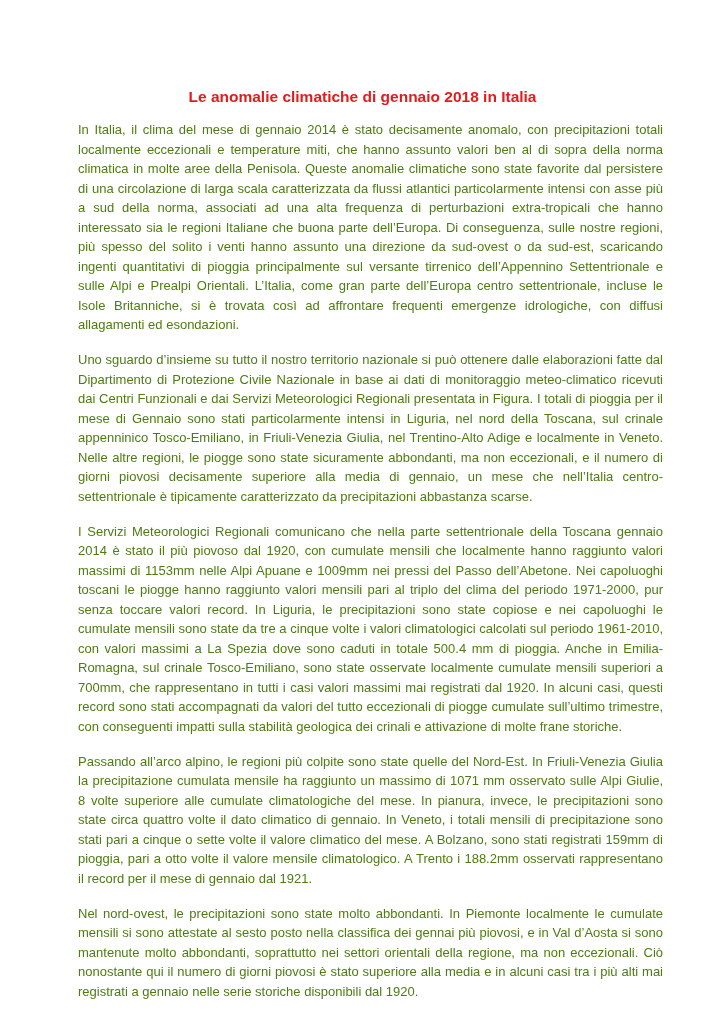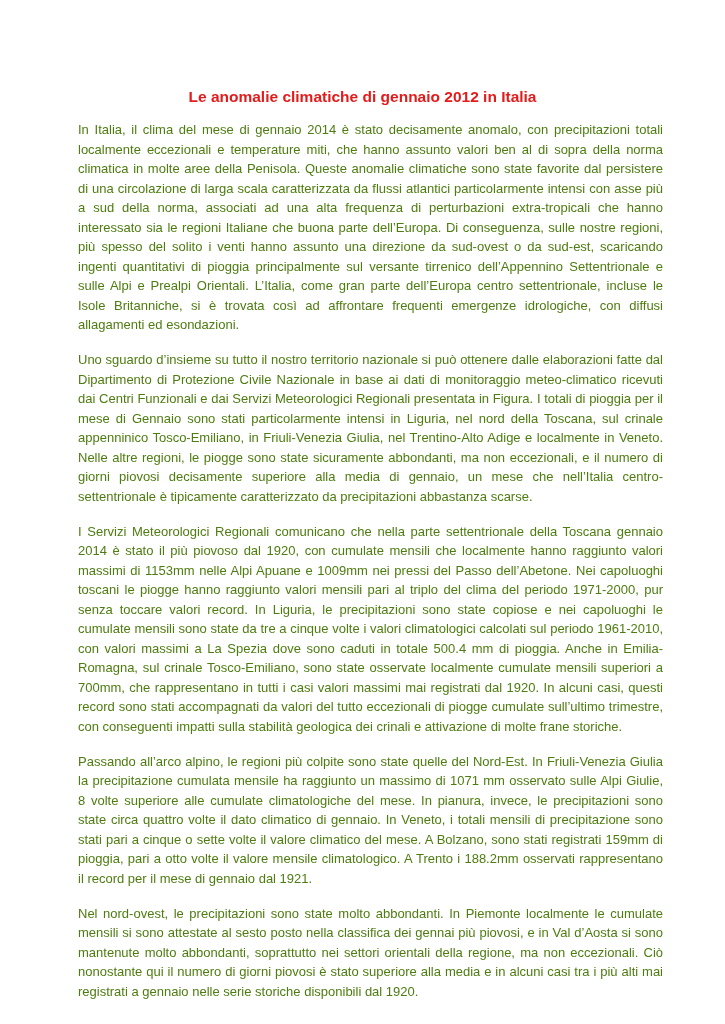--- a/index.html
+++ b/index.html
@@ -23,21 +23,21 @@
   .body-text p {
     margin: 0 0 15.5px 0;
     text-align: justify;
   }
   .body-text p.last-left { text-align-last: left; }
 </style>
 </head>
 <body>
 
 <div class="page">
-  <h1 class="title">Le anomalie climatiche di gennaio 2012 in Italia</h1>
+  <h1 class="title">Le anomalie climatiche di gennaio 2018 in Italia</h1>
   <div class="body-text">
     <p class="last-left">In Italia, il clima del mese di gennaio 2014 è stato decisamente anomalo, con precipitazioni totali localmente eccezionali e temperature miti, che hanno assunto valori ben al di sopra della norma climatica in molte aree della Penisola. Queste anomalie climatiche sono state favorite dal persistere di una circolazione di larga scala caratterizzata da flussi atlantici particolarmente intensi con asse più a sud della norma, associati ad una alta frequenza di perturbazioni extra-tropicali che hanno interessato sia le regioni Italiane che buona parte dell’Europa. Di conseguenza, sulle nostre regioni, più spesso del solito i venti hanno assunto una direzione da sud-ovest o da sud-est, scaricando ingenti quantitativi di pioggia principalmente sul versante tirrenico dell’Appennino Settentrionale e sulle Alpi e Prealpi Orientali. L’Italia, come gran parte dell’Europa centro settentrionale, incluse le Isole Britanniche, si è trovata così ad affrontare frequenti emergenze idrologiche, con diffusi allagamenti ed esondazioni.</p>
     <p class="last-left">Uno sguardo d’insieme su tutto il nostro territorio nazionale si può ottenere dalle elaborazioni fatte dal Dipartimento di Protezione Civile Nazionale in base ai dati di monitoraggio meteo-climatico ricevuti dai Centri Funzionali e dai Servizi Meteorologici Regionali presentata in Figura. I totali di pioggia per il mese di Gennaio sono stati particolarmente intensi in Liguria, nel nord della Toscana, sul crinale appenninico Tosco-Emiliano, in Friuli-Venezia Giulia, nel Trentino-Alto Adige e localmente in Veneto. Nelle altre regioni, le piogge sono state sicuramente abbondanti, ma non eccezionali, e il numero di giorni piovosi decisamente superiore alla media di gennaio, un mese che nell’Italia centro-settentrionale è tipicamente caratterizzato da precipitazioni abbastanza scarse.</p>
     <p class="last-left">I Servizi Meteorologici Regionali comunicano che nella parte settentrionale della Toscana gennaio 2014 è stato il più piovoso dal 1920, con cumulate mensili che localmente hanno raggiunto valori massimi di 1153mm nelle Alpi Apuane e 1009mm nei pressi del Passo dell’Abetone. Nei capoluoghi toscani le piogge hanno raggiunto valori mensili pari al triplo del clima del periodo 1971-2000, pur senza toccare valori record. In Liguria, le precipitazioni sono state copiose e nei capoluoghi le cumulate mensili sono state da tre a cinque volte i valori climatologici calcolati sul periodo 1961-2010, con valori massimi a La Spezia dove sono caduti in totale 500.4 mm di pioggia. Anche in Emilia-Romagna, sul crinale Tosco-Emiliano, sono state osservate localmente cumulate mensili superiori a 700mm, che rappresentano in tutti i casi valori massimi mai registrati dal 1920. In alcuni casi, questi record sono stati accompagnati da valori del tutto eccezionali di piogge cumulate sull’ultimo trimestre, con conseguenti impatti sulla stabilità geologica dei crinali e attivazione di molte frane storiche.</p>
     <p class="last-left">Passando all’arco alpino, le regioni più colpite sono state quelle del Nord-Est. In Friuli-Venezia Giulia la precipitazione cumulata mensile ha raggiunto un massimo di 1071 mm osservato sulle Alpi Giulie, 8 volte superiore alle cumulate climatologiche del mese. In pianura, invece, le precipitazioni sono state circa quattro volte il dato climatico di gennaio. In Veneto, i totali mensili di precipitazione sono stati pari a cinque o sette volte il valore climatico del mese. A Bolzano, sono stati registrati 159mm di pioggia, pari a otto volte il valore mensile climatologico. A Trento i 188.2mm osservati rappresentano il record per il mese di gennaio dal 1921.</p>
     <p class="last-left">Nel nord-ovest, le precipitazioni sono state molto abbondanti. In Piemonte localmente le cumulate mensili si sono attestate al sesto posto nella classifica dei gennai più piovosi, e in Val d’Aosta si sono mantenute molto abbondanti, soprattutto nei settori orientali della regione, ma non eccezionali. Ciò nonostante qui il numero di giorni piovosi è stato superiore alla media e in alcuni casi tra i più alti mai registrati a gennaio nelle serie storiche disponibili dal 1920.</p>
   </div>
 </div>
 
 </body></html>

